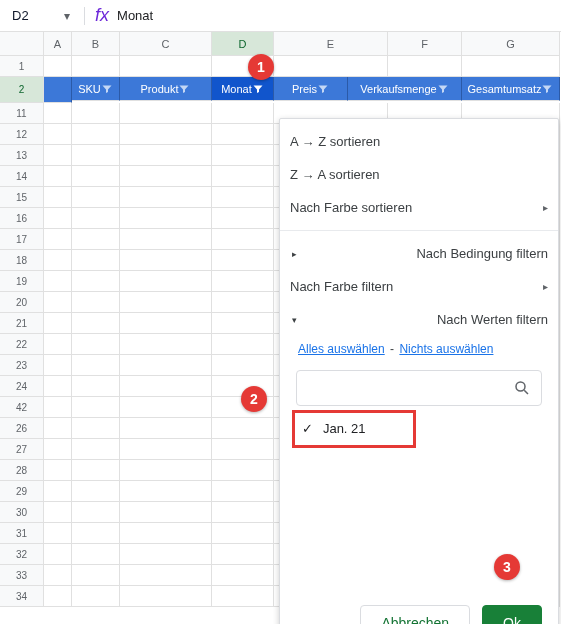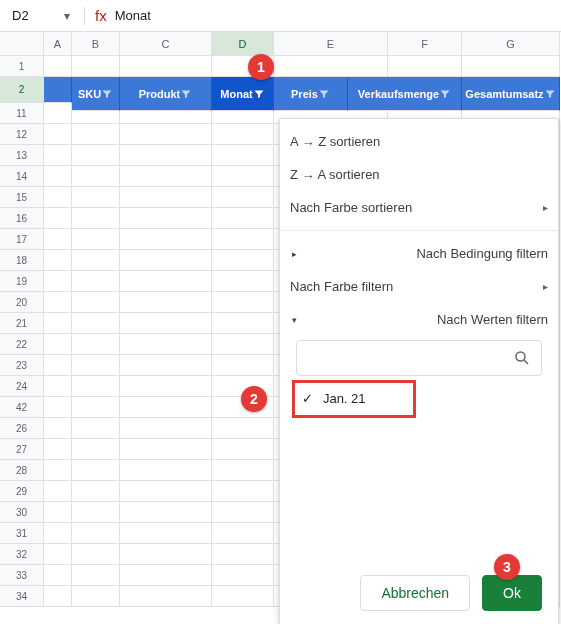--- a/index.html
+++ b/index.html
@@ -1,33 +1,33 @@
 <!DOCTYPE html>
 <html><head>
 <meta charset="utf-8">
 <style>
 html,body{margin:0;padding:0;font-family:Arial,sans-serif;font-size:12px;color:#202124;background:#fff;width:561px;height:624px;overflow:hidden;box-sizing:border-box}
 *{box-sizing:border-box}
 .top{height:32px;display:flex;align-items:center;padding:0 8px;border-bottom:1px solid #e0e0e0}
 .namebox{font-size:13px;color:#0f172a;width:52px;padding-left:4px}
 .dd{color:#5f6368;margin:0 4px}
 .sep{width:1px;height:18px;background:#dadce0;margin:0 10px}
-.fx{color:#b91c1c;font-size:15px;margin-right:8px}
+.fx{font-style:italic;color:#6d28d9;font-size:18px;margin-right:8px}
 .fval{font-size:13px}
 .sheet{position:relative}
 .row{display:flex;height:21px}
 .corner{width:44px;height:24px;background:#f8f9fa;border-right:1px solid #e0e0e0;border-bottom:1px solid #e0e0e0}
 .ch{background:#f8f9fa;border-right:1px solid #e0e0e0;border-bottom:1px solid #e0e0e0;text-align:center;font-size:11px;color:#5f6368;line-height:24px;height:24px}
 .rh{width:44px;background:#f8f9fa;border-right:1px solid #e0e0e0;border-bottom:1px solid #e0e0e0;text-align:center;font-size:10px;color:#5f6368;line-height:21px}
 .cell{border-right:1px solid #e0e0e0;border-bottom:1px solid #e0e0e0;height:21px}
 .rh.sel{background:#d7e7d9;color:#0d652d}
 .row.hrow{height:24px}
 .row.datahdr{height:26px}
 .row.datahdr .rh{line-height:26px;height:26px}
-.hdr{background:#3c78d8;color:#fff;font-size:11px;font-weight:bold;display:flex;align-items:center;justify-content:center;height:34px;border-right:1px solid #2b5aa8;border-bottom:1px solid #e0e0e0;position:relative}
+.hdr{background:#3c78d8;color:#fff;font-size:11px;font-weight:normal;display:flex;align-items:center;justify-content:center;height:24px;border-right:1px solid #2b5aa8;border-bottom:1px solid #e0e0e0;position:relative}
 .hdr.active{background:#1155cc}
 .filt{width:12px;height:12px;flex-shrink:0}
 .wA{width:28px}.wB{width:48px}.wC{width:92px}.wD{width:62px}.wE{width:114px}.wF{width:74px}.wG{width:98px}
 .menu{position:absolute;left:279px;top:86px;width:280px;background:#fff;border:1px solid #dadce0;border-radius:2px;box-shadow:0 2px 6px rgba(0,0,0,.2);padding:6px 0 14px 0;font-size:13px;font-family:'Google Sans',Arial,sans-serif}
 .mi{padding:9px 10px;cursor:pointer;display:flex;align-items:center;justify-content:space-between;color:#3c4043}
 .mi.sub::after{content:"▸";color:#5f6368;font-size:10px}
 .mdiv{height:1px;background:#e8eaed;margin:6px 0}
 .mi.exp{padding-left:12px}
 .mi.exp::before{content:"▸";font-size:9px;color:#3c4043;margin-right:8px}
 .mi.exp.open::before{content:"▾"}
@@ -381,20 +381,23 @@
     <div class="mdiv"></div>
     <div class="mi exp">
         <span>Nach Bedingung filtern</span>
       </div>
     <div class="mi sub">
         <span>Nach Farbe filtern</span>
       </div>
     <div class="mi exp open">
         <span>Nach Werten filtern</span>
       </div>
+    <div class="links">
+      <a>Alles auswählen</a><span class="dash"> - </span><a>Nichts auswählen</a>
+    </div>
     <div class="search">
       <input type="text" style="">
       <svg class="mag" viewBox="0 0 24 24">
           <circle cx="10" cy="10" r="6"></circle>
           <line x1="15" y1="15" x2="20" y2="20"></line>
         </svg>
     </div>
     <div class="valwrap">
       <div class="valbox"></div>
       <div class="valrow2">

